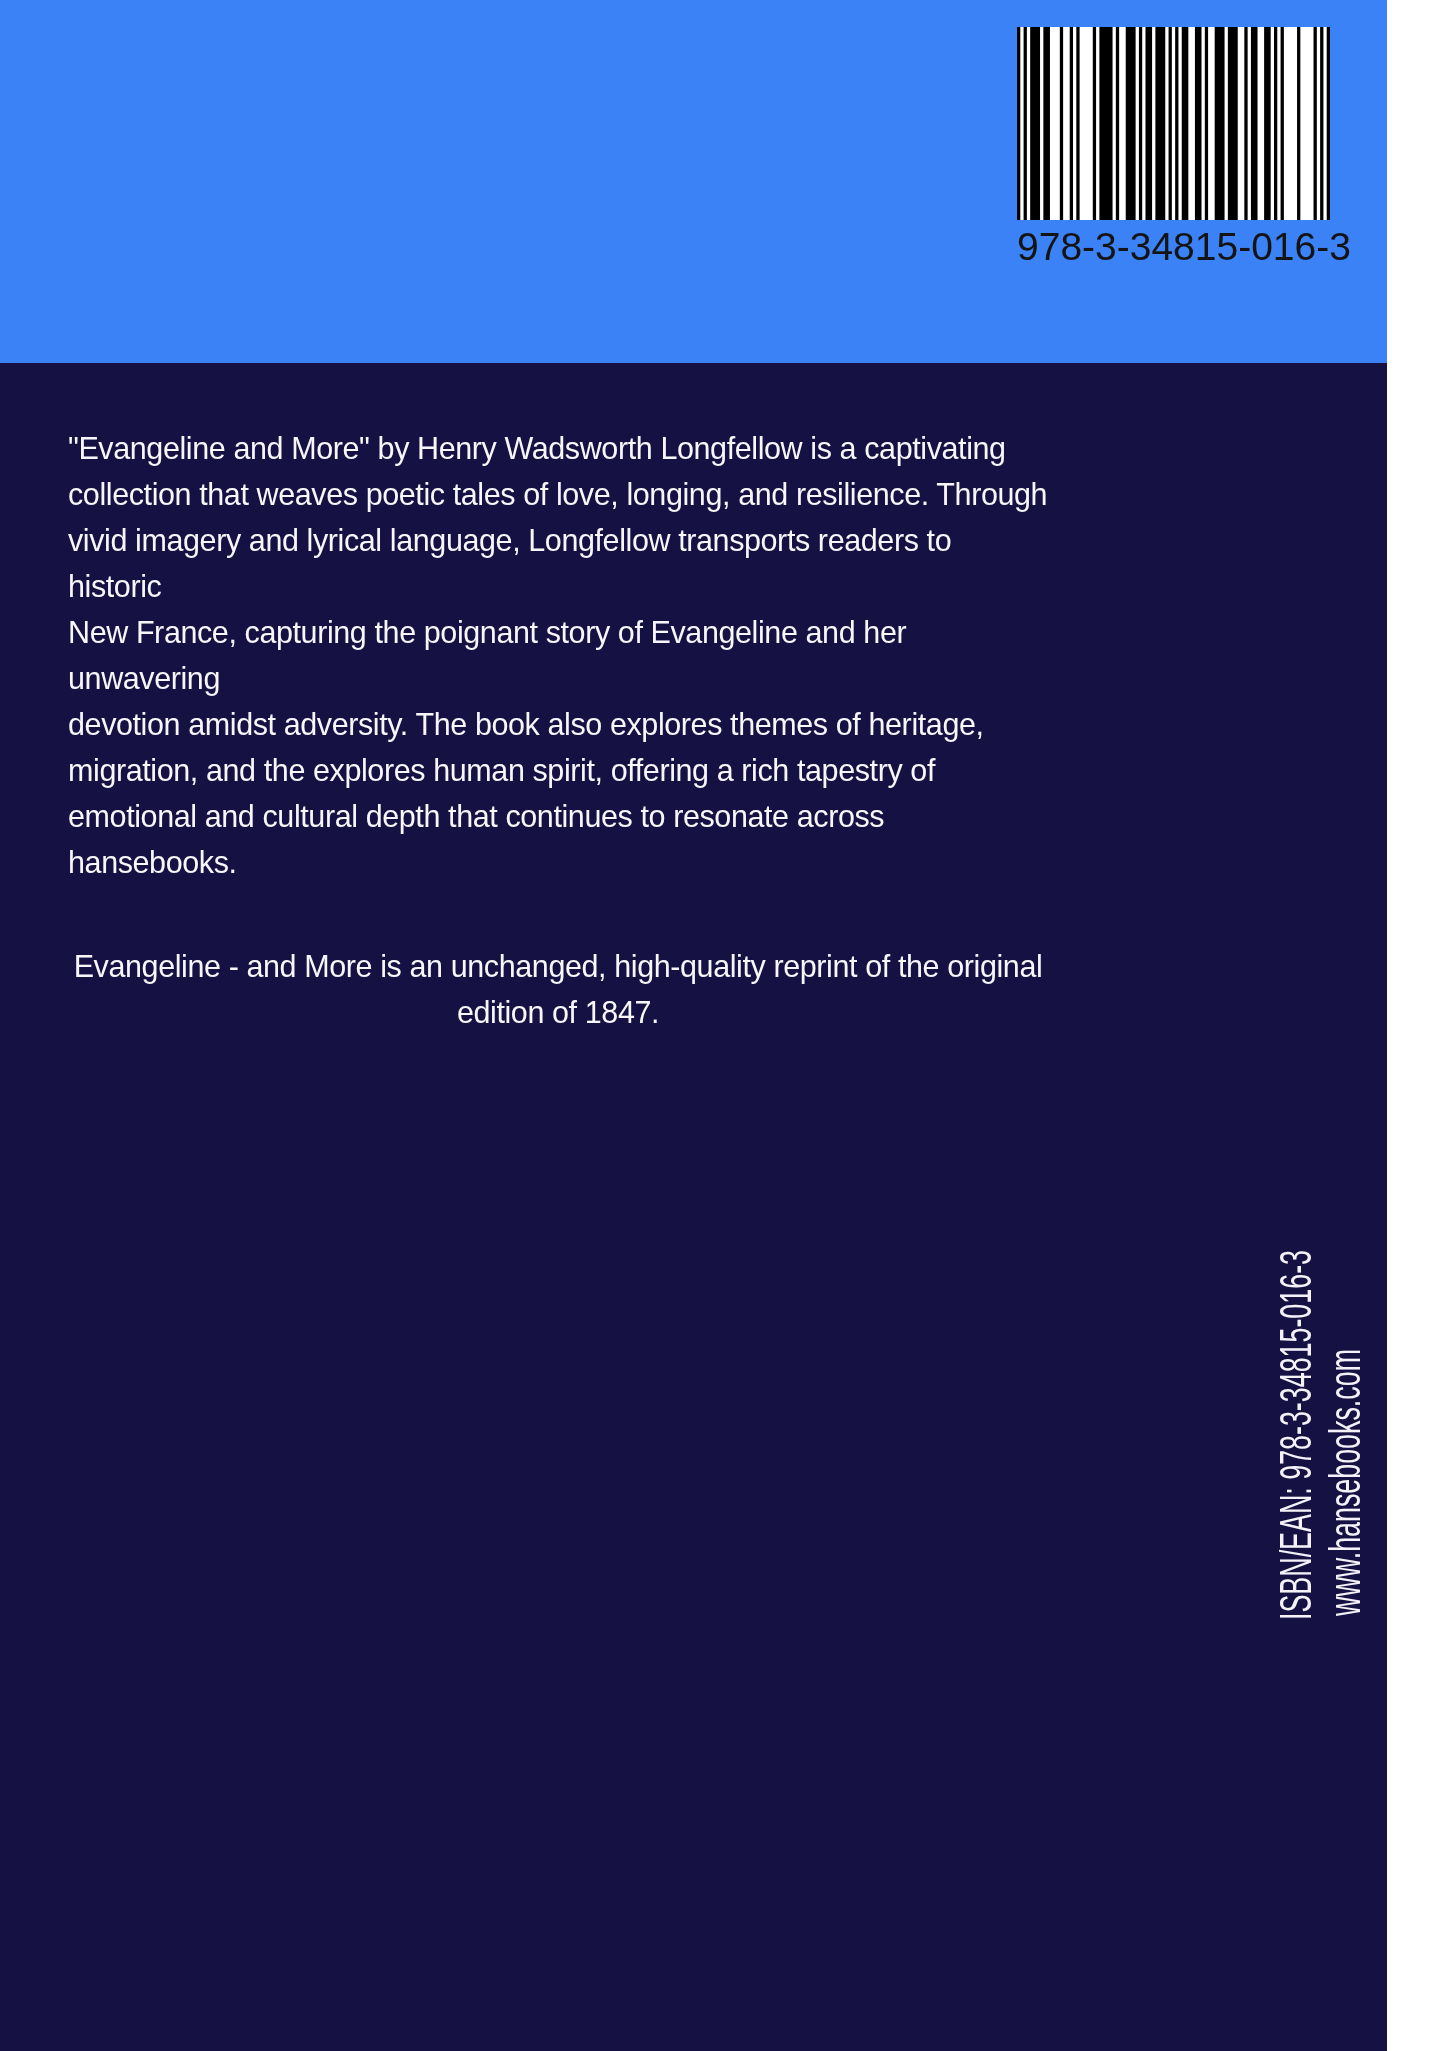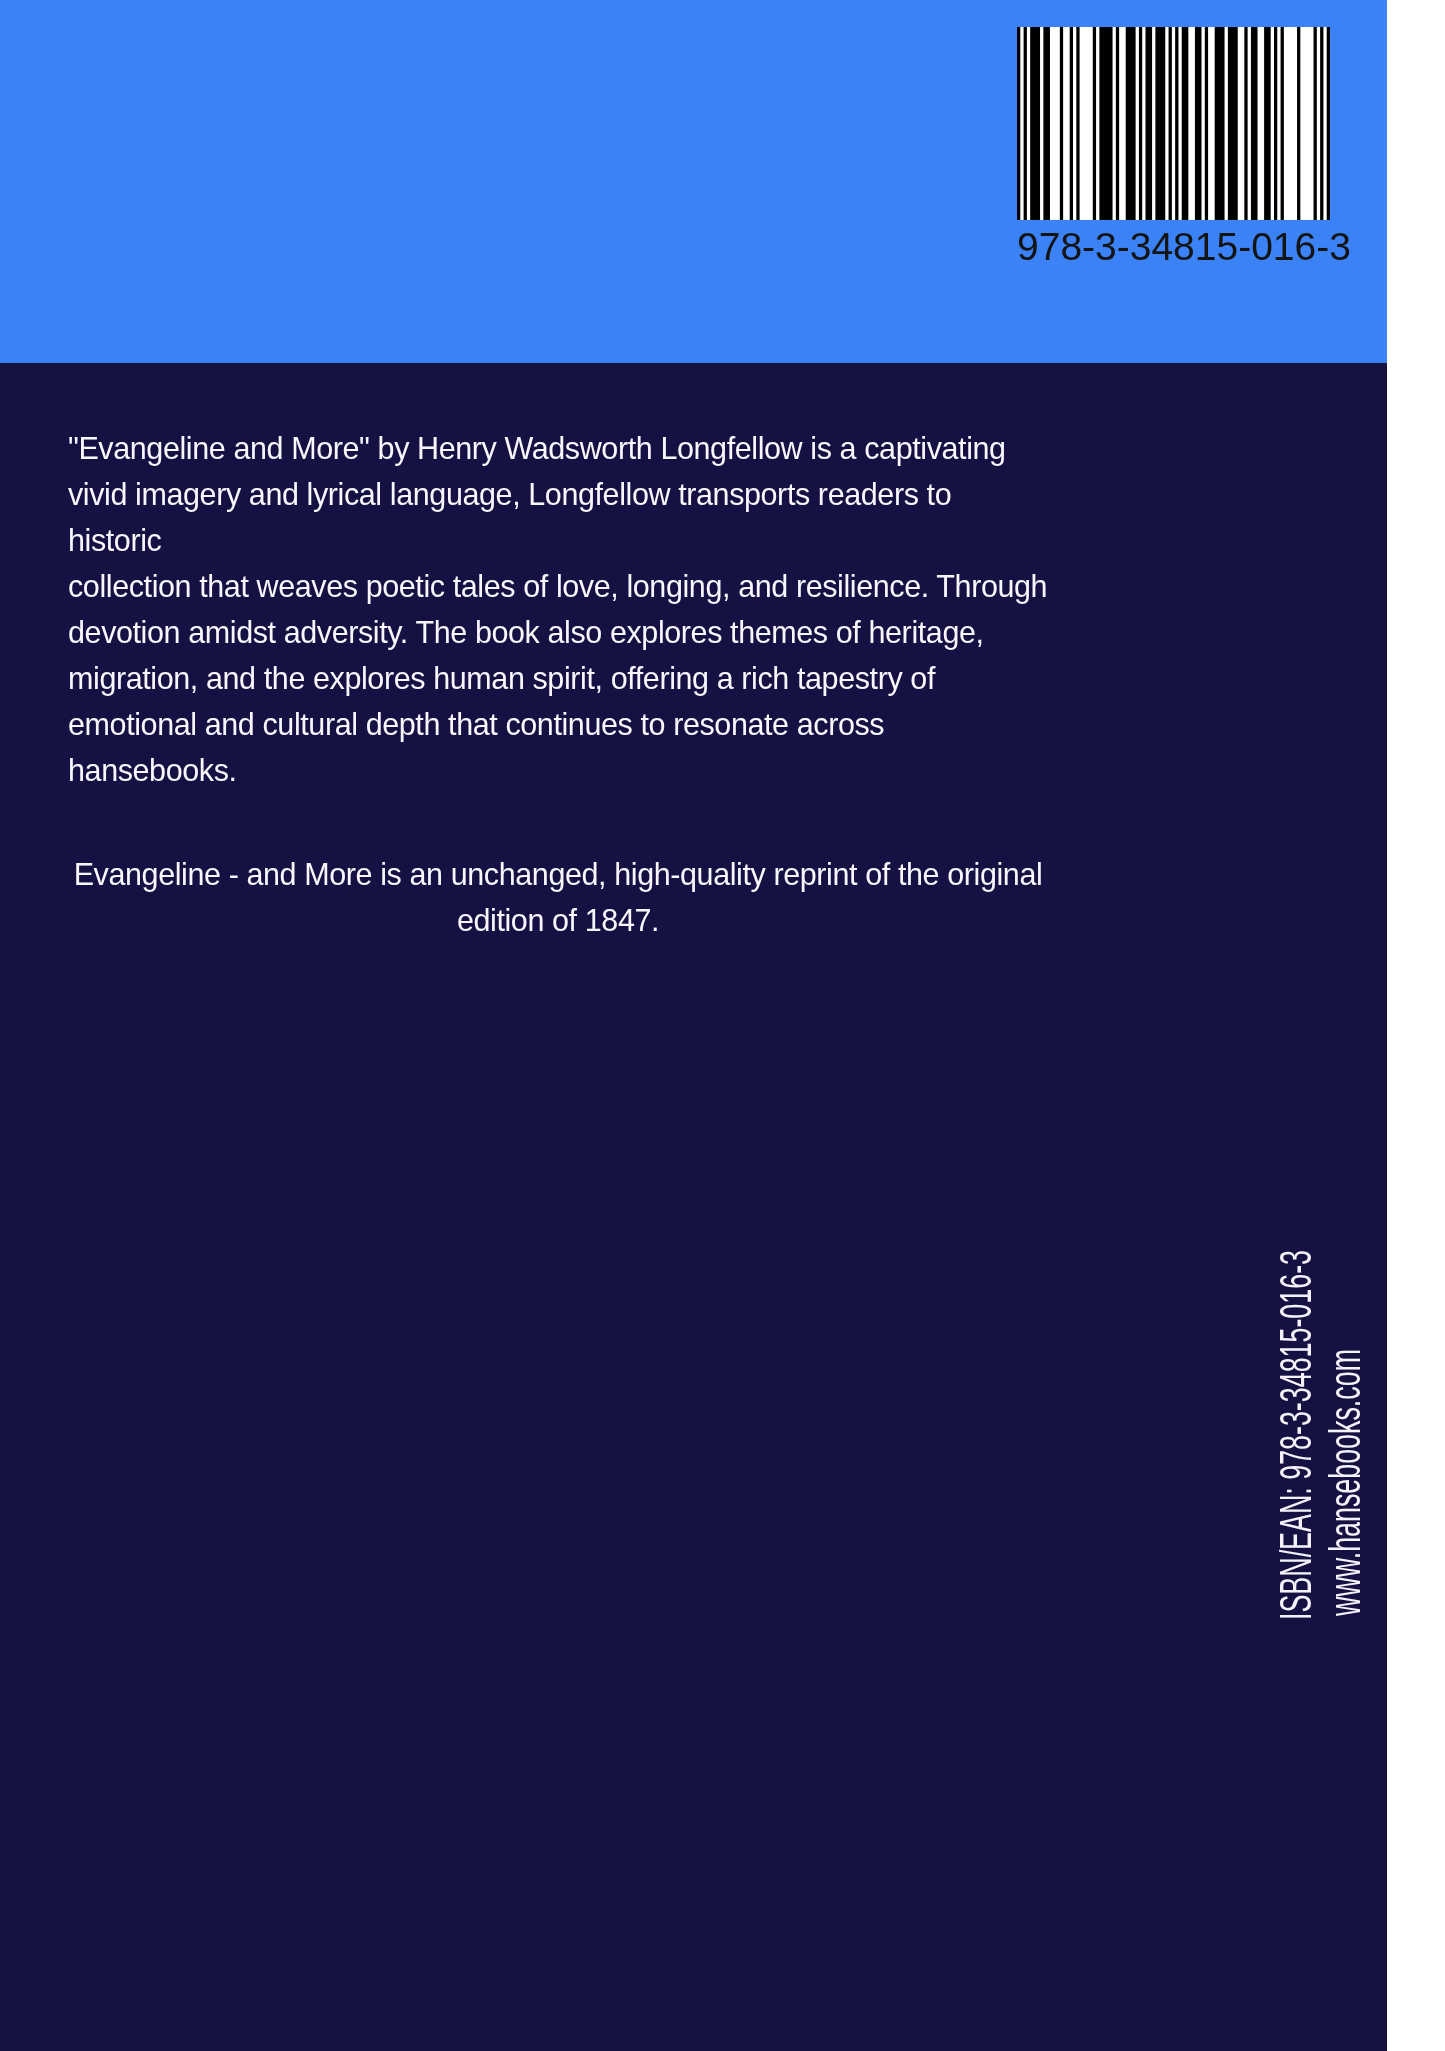--- a/index.html
+++ b/index.html
@@ -91,22 +91,23 @@
         <rect x="309.71" y="0" width="3.29" height="193" fill="#000000"></rect>
       </svg>
     <div class="barcode-number">978-3-34815-016-3</div>
   </div>
 
   <div class="navy">
 
     <div class="body-text">
       <p class="para">
         <span class="line">"Evangeline and More" by Henry Wadsworth Longfellow is a captivating</span>
+        <span class="line">collection that weaves poetic tales of love, longing, and resilience. Through</span>
         <span class="line">vivid imagery and lyrical language, Longfellow transports readers to historic</span>
-        <span class="line">collection that weaves poetic tales of love, longing, and resilience. Through</span>
+        <span class="line">New France, capturing the poignant story of Evangeline and her unwavering</span>
         <span class="line">devotion amidst adversity. The book also explores themes of heritage,</span>
         <span class="line">migration, and the explores human spirit, offering a rich tapestry of</span>
         <span class="line">emotional and cultural depth that continues to resonate across hansebooks.</span>
       </p>
       <p class="para">
         <span class="line">Evangeline - and More is an unchanged, high-quality reprint of the original</span>
         <span class="line">edition of 1847.</span>
       </p>
     </div>
 

